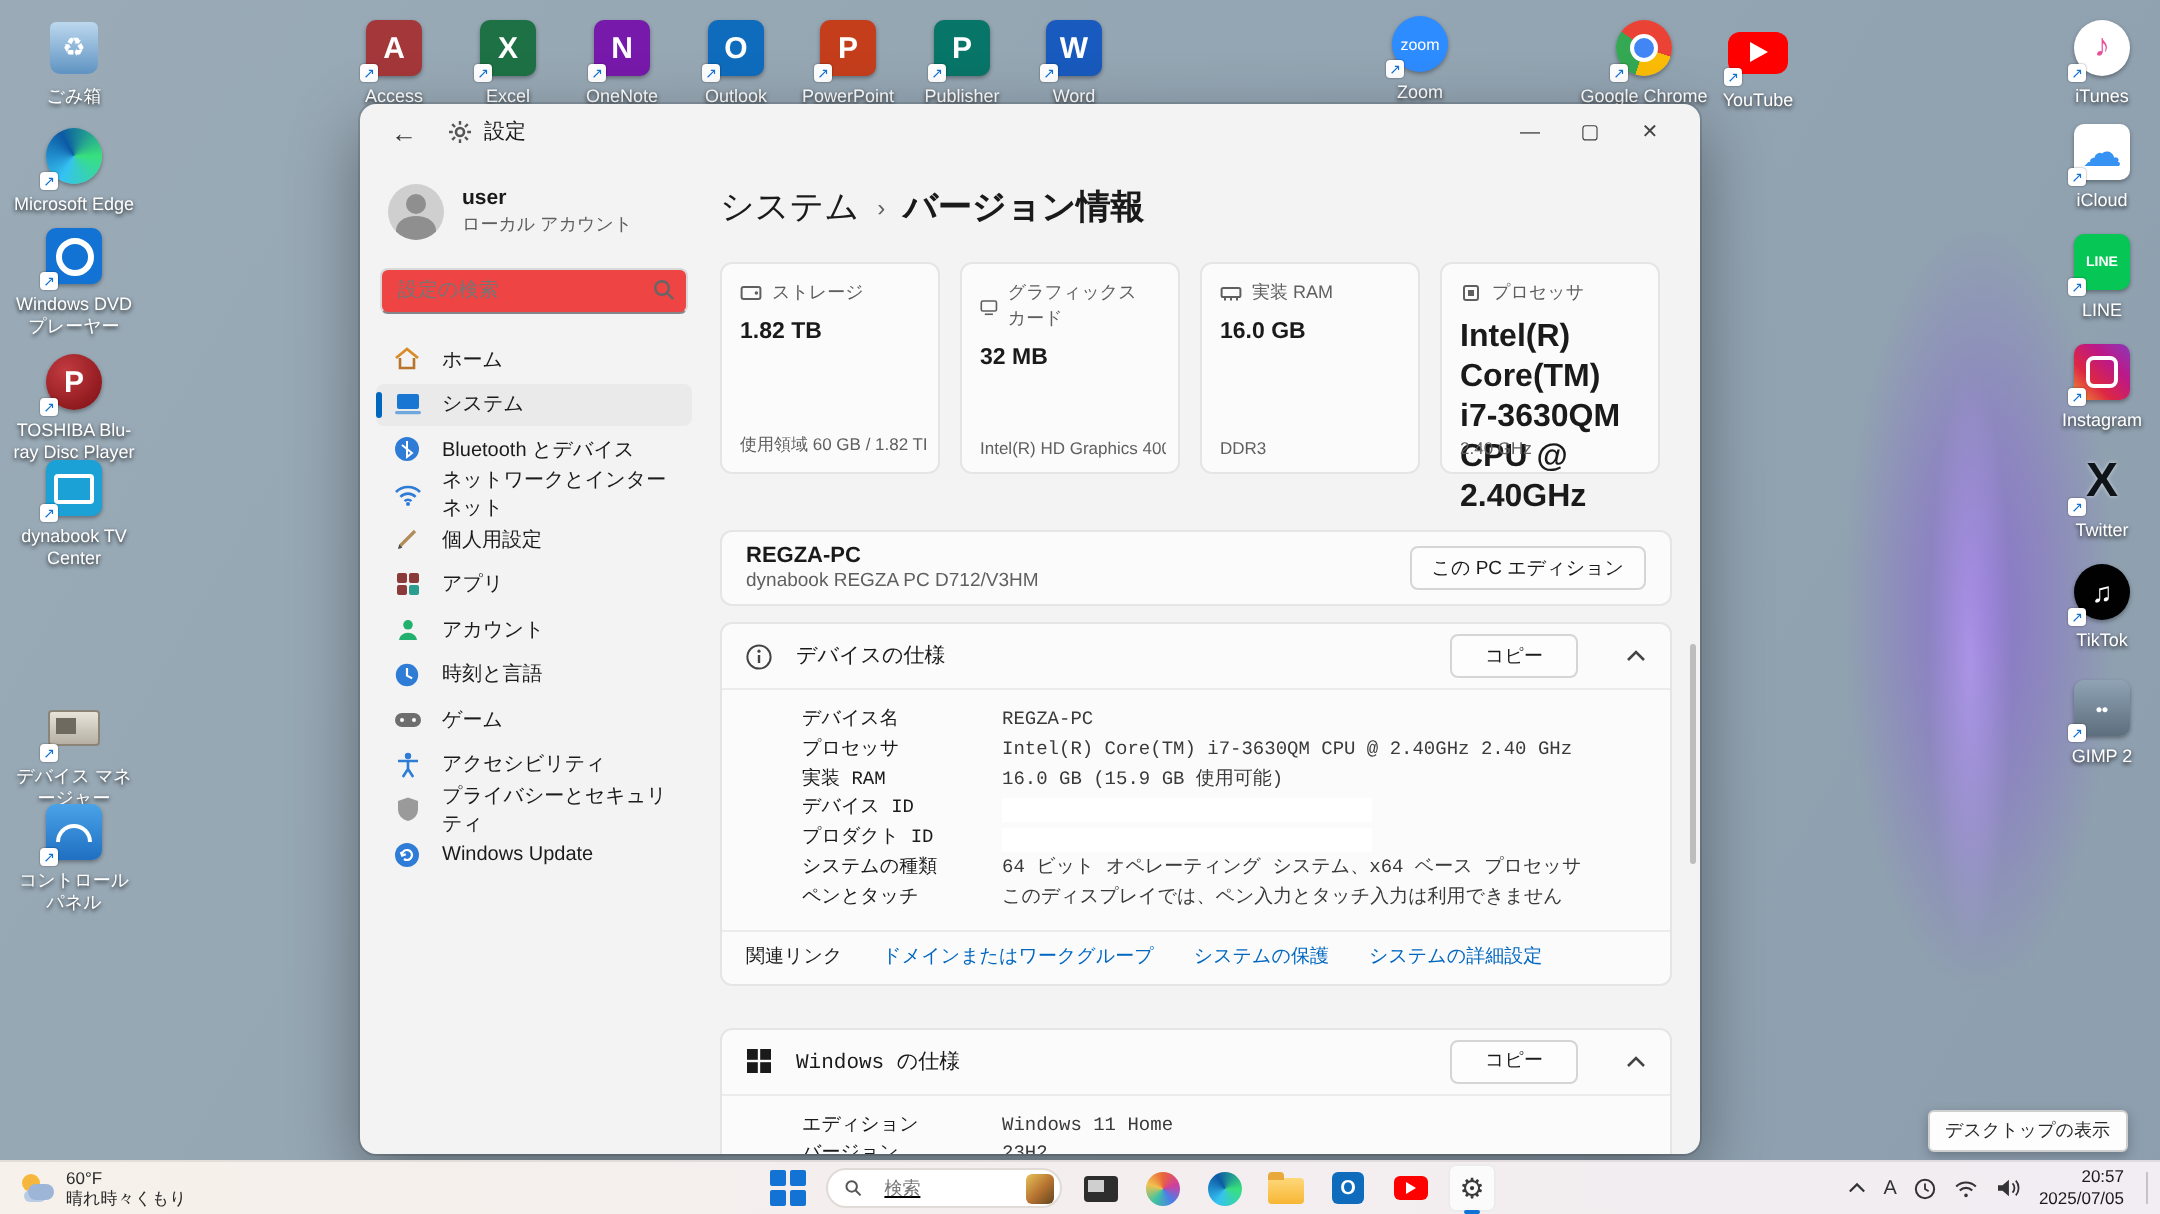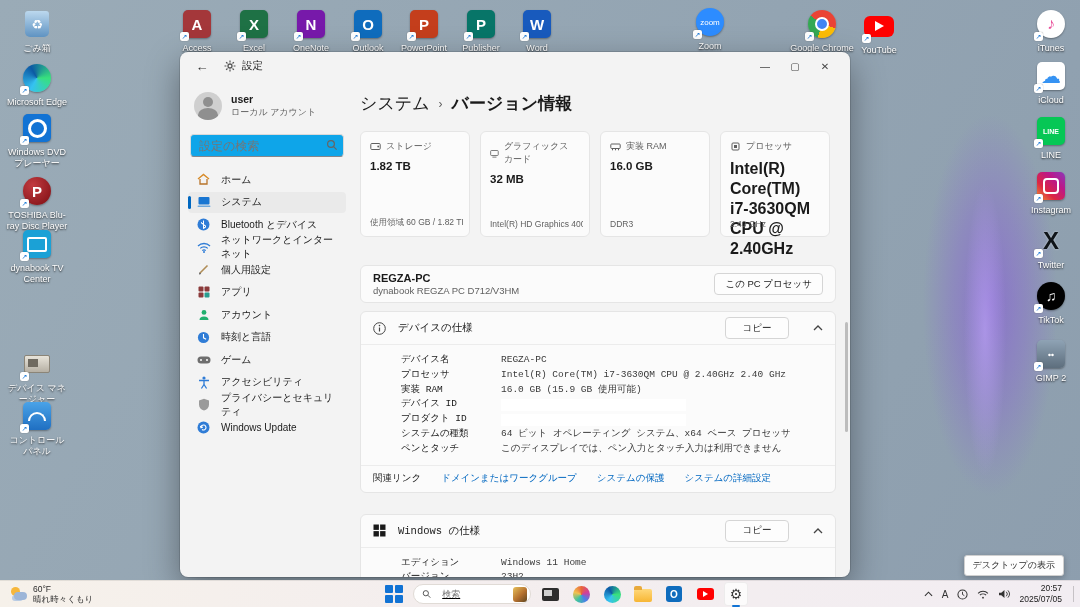--- a/index.html
+++ b/index.html
@@ -50,21 +50,21 @@
 
   .side { position:absolute; left:0; top:28px; width:172px; bottom:0; padding:8px 6px 0 8px; }
   .acct { display:flex; align-items:center; gap:9px; padding:4px 4px 14px 6px; }
   .ava { width:28px; height:28px; border-radius:50%; background:#cfcfcf; position:relative; overflow:hidden; }
   .ava::before { content:""; position:absolute; left:9px; top:5px; width:10px; height:10px; border-radius:50%; background:#8f8f8f; }
   .ava::after { content:""; position:absolute; left:4px; top:16px; width:20px; height:14px; border-radius:50% 50% 0 0; background:#8f8f8f; }
   .acct .nm { font-size:10.5px; font-weight:bold; color:#1a1a1a; }
   .acct .tp { font-size:9px; color:#5f5f5f; margin-top:1px; }
   .sbox { position:relative; margin:0 2px 12px 2px; }
   .sbox input { width:100%; height:23px; border:1px solid #d9d9d9; border-bottom-color:#86868a; border-radius:4px;
-                background:#0ea5e9; font-size:12px; padding:0 22px 0 8px; color:#333; font-family:inherit; }
+                background:#ef4444; font-size:10px; padding:0 22px 0 8px; color:#333; font-family:inherit; }
   .sbox .mag { position:absolute; right:6px; top:5px; }
   .nav { list-style:none; }
   .nav li { position:relative; display:flex; align-items:center; gap:10px; height:21px; padding:0 8px; border-radius:4px;
             font-size:10px; color:#1b1b1b; margin-bottom:1.5px; }
   .nav li.sel { background:#eaeaea; }
   .nav li.sel::before { content:""; position:absolute; left:0; top:4px; width:3px; height:13px; border-radius:2px; background:#0067c0; }
   .nic { width:15px; height:15px; display:flex; align-items:center; justify-content:center; flex:0 0 15px; }
 
   .content { position:absolute; left:180px; top:28px; right:0; bottom:0; overflow:hidden; padding:0 14px 0 0; }
   .crumb { display:flex; align-items:center; gap:9px; margin-top:12px; }
@@ -532,21 +532,21 @@
         <div class="vl" style="font-size:16px;">Intel(R) Core(TM) i7-3630QM CPU @ 2.40GHz</div>
         <div class="ft">2.40 GHz</div>
       </div>
     </div>
 
     <div class="banner">
       <span>
         <div class="pn">REGZA-PC</div>
         <div class="pm">dynabook REGZA PC D712/V3HM</div>
       </span>
-      <button class="btn">この PC プロセッサ</button>
+      <button class="btn">この PC エディション</button>
     </div>
 
     <div class="exp">
       <div class="ehd">
         <svg width="13" height="13" viewBox="0 0 13 13">
             <circle cx="6.5" cy="6.5" r="5.8" fill="none" stroke="#444" stroke-width="1"></circle>
             <line x1="6.5" y1="5.5" x2="6.5" y2="9.5" stroke="#444" stroke-width="1.2"></line>
             <circle cx="6.5" cy="3.6" r="0.8" fill="#444"></circle>
           </svg>
         <span class="ti">デバイスの仕様</span>

